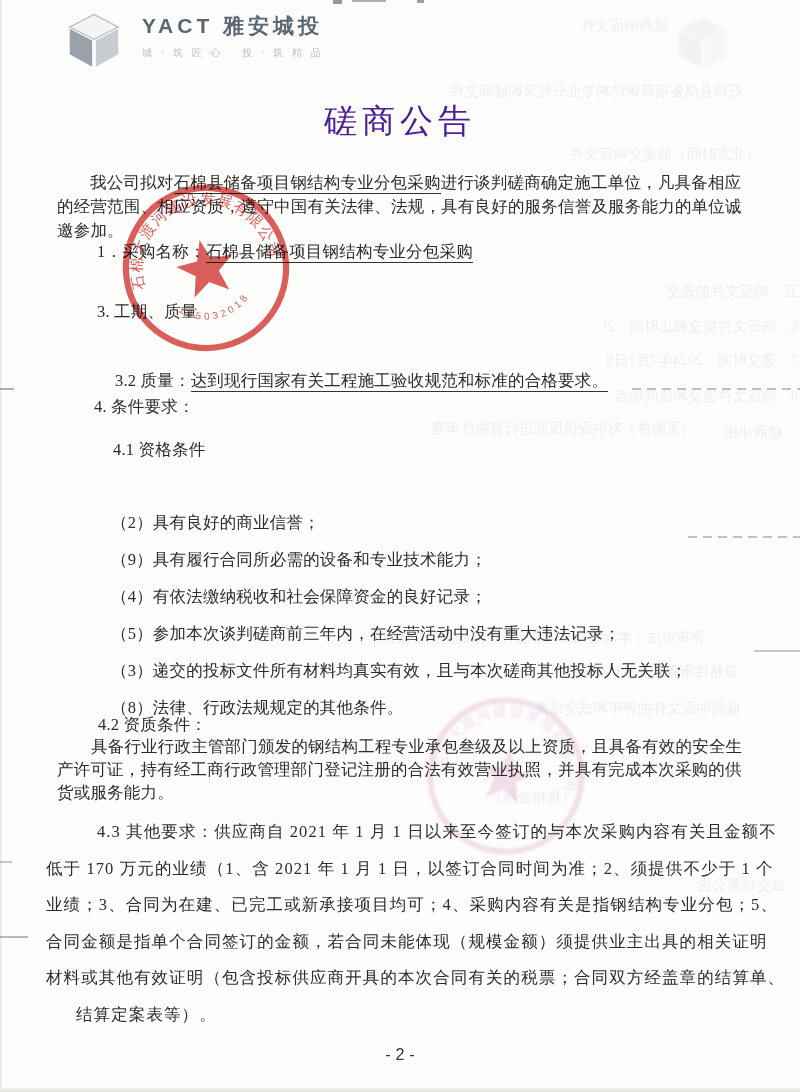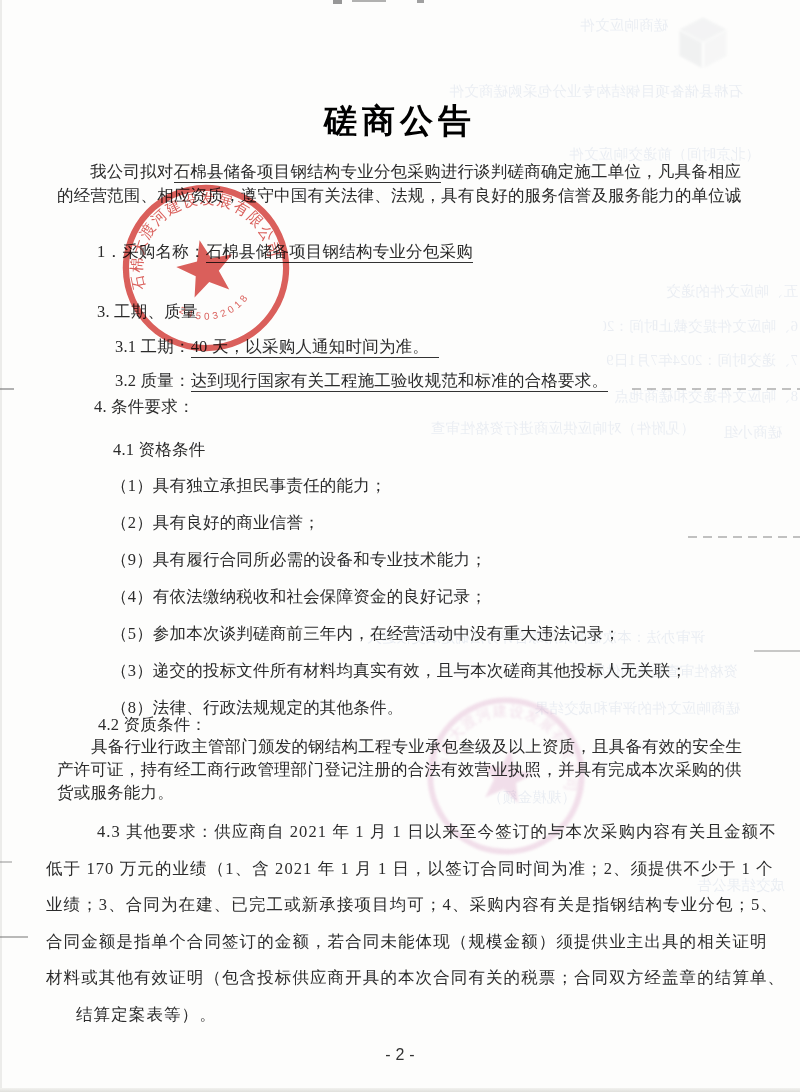--- a/index.html
+++ b/index.html
@@ -10,22 +10,22 @@
   .bleed{position:absolute;transform:scaleX(-1);color:#6f8ab8;opacity:.13;filter:blur(.6px);
          font-size:14.5px;white-space:nowrap;overflow:hidden;z-index:0;}
   .artifact{position:absolute;z-index:1;}
   .dashes{background:repeating-linear-gradient(90deg,#777 0 9px,transparent 9px 15px);opacity:.45;}
   .stamp{position:absolute;z-index:3;mix-blend-mode:multiply;}
   .ghost{position:absolute;z-index:1;opacity:.20;filter:blur(1px);}
   .logo{position:absolute;left:62px;top:12px;display:flex;align-items:flex-start;z-index:2;}
   .logo-text{margin-left:16px;font-family:"Liberation Sans","DejaVu Sans",sans-serif;}
   .brand{font-size:21px;font-weight:bold;color:#5b6672;letter-spacing:4px;}
   .tagline{margin-top:6px;font-size:10px;color:#b7c2d4;letter-spacing:3px;}
-  .title{position:absolute;left:0;top:99px;width:100%;text-align:center;font-size:33px;font-weight:bold;
-         letter-spacing:5px;color:#000000;z-index:2;}
+  .title{position:absolute;left:0;top:99px;width:100%;text-align:center;font-size:33px;font-weight:normal;
+         letter-spacing:5px;color:#4c1d95;z-index:2;}
   .pagenum{position:absolute;left:0;top:1046px;width:100%;text-align:center;font-size:16px;
            font-family:"Liberation Sans","DejaVu Sans",sans-serif;color:#333;z-index:2;}
   .lh24{line-height:24px;}
 </style>
 </head>
 <body>
 
 <div class="page">
 
   <div class="bleed" style="left:498px;top:16px;width:170px;">磋商响应文件</div>
@@ -54,44 +54,52 @@
   <div class="artifact" style="left:333px;top:0;width:9px;height:4px;background:#444;opacity:.55;"></div>
   <div class="artifact" style="left:352px;top:0;width:34px;height:2px;background:#555;opacity:.45;"></div>
   <div class="artifact" style="left:417px;top:0;width:7px;height:3px;background:#444;opacity:.5;"></div>
   <div class="artifact dashes" style="left:632px;top:388px;width:168px;height:2px;"></div>
   <div class="artifact" style="left:0;top:388px;width:14px;height:2px;background:#666;opacity:.5;"></div>
   <div class="artifact dashes" style="left:688px;top:536px;width:112px;height:2px;"></div>
   <div class="artifact" style="left:754px;top:650px;width:46px;height:2px;background:#888;opacity:.45;"></div>
   <div class="artifact" style="left:0;top:861px;width:12px;height:2px;background:#777;opacity:.4;"></div>
   <div class="artifact" style="left:0;top:936px;width:28px;height:2px;background:#666;opacity:.45;"></div>
 
+  <div class="logo">
+    <svg width="64" height="56" viewBox="0 0 100 90">
+      <polygon points="50,4 89,24 50,44 11,24" fill="#f3f4f6" stroke="#b6bbc2" stroke-width="2"></polygon>
+      <polygon points="11,27 47,46 47,88 11,68" fill="#9aa1aa"></polygon>
+      <polygon points="89,27 53,46 53,88 89,68" fill="#c9cdd2"></polygon>
+    </svg>
+    <div class="logo-text">
+      <div class="brand">YACT 雅安城投</div>
+      <div class="tagline">城 · 筑 匠 心　 投 · 筑 精 品</div>
+    </div>
+  </div>
 
   <div class="title">磋商公告</div>
 
-  <div class="abs lh24" style="left:57px;top:160px;width:692px;">
+  <div class="abs lh24" style="left:57px;top:171px;width:692px;">
     <div style="padding-left:33px;">
       <span>我公司拟对</span><span class="u">石棉县储备项目钢结构专业分包采购</span><span>进行谈判磋商确定施工单位，凡具备相应</span>
     </div>
     <div>的经营范围、相应资质，遵守中国有关法律、法规，具有良好的服务信誉及服务能力的单位诚</div>
+    <div>邀参加。</div>
   </div>
 
   <div class="abs" style="left:97px;top:241px;text-align:center;">
     <span>1．采购名称：</span><span class="u">石棉县储备项目钢结构专业分包采购</span>
   </div>
   <div class="abs" style="left:97px;top:301px;">3. 工期、质量</div>
-  <div class="abs" style="left:115px;top:336px;">
-    <span>3.1 工期：</span><span class="u" style="padding-right:10px;">40 天，以采购人通知时间为准。</span>
-  </div>
   <div class="abs" style="left:115px;top:370px;">
     <span>3.2 质量：</span><span class="u">达到现行国家有关工程施工验收规范和标准的合格要求。</span>
   </div>
   <div class="abs" style="left:94px;top:396px;">4. 条件要求：</div>
   <div class="abs" style="left:113px;top:439px;">4.1 资格条件</div>
 
-  <div class="abs" style="left:111px;top:475px;">（1）具有独立承担民事责任的能力；</div>
   <div class="abs" style="left:111px;top:512px;">（2）具有良好的商业信誉；</div>
   <div class="abs" style="left:111px;top:549px;">（9）具有履行合同所必需的设备和专业技术能力；</div>
   <div class="abs" style="left:111px;top:586px;">（4）有依法缴纳税收和社会保障资金的良好记录；</div>
   <div class="abs" style="left:111px;top:623px;">（5）参加本次谈判磋商前三年内，在经营活动中没有重大违法记录；</div>
   <div class="abs" style="left:111px;top:660px;">（3）递交的投标文件所有材料均真实有效，且与本次磋商其他投标人无关联；</div>
   <div class="abs" style="left:111px;top:697px;">（8）法律、行政法规规定的其他条件。</div>
 
   <div class="abs" style="left:98px;top:714px;">4.2 资质条件：</div>
   <div class="abs" style="left:91px;top:736px;">具备行业行政主管部门颁发的钢结构工程专业承包叁级及以上资质，且具备有效的安全生</div>
   <div class="abs" style="left:57px;top:759px;">产许可证，持有经工商行政管理部门登记注册的合法有效营业执照，并具有完成本次采购的供</div>

